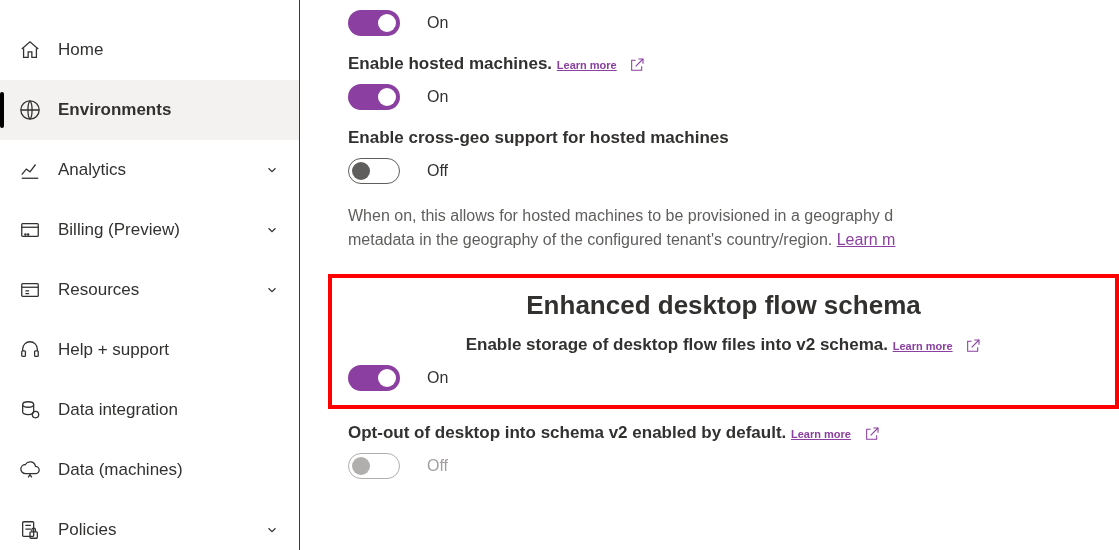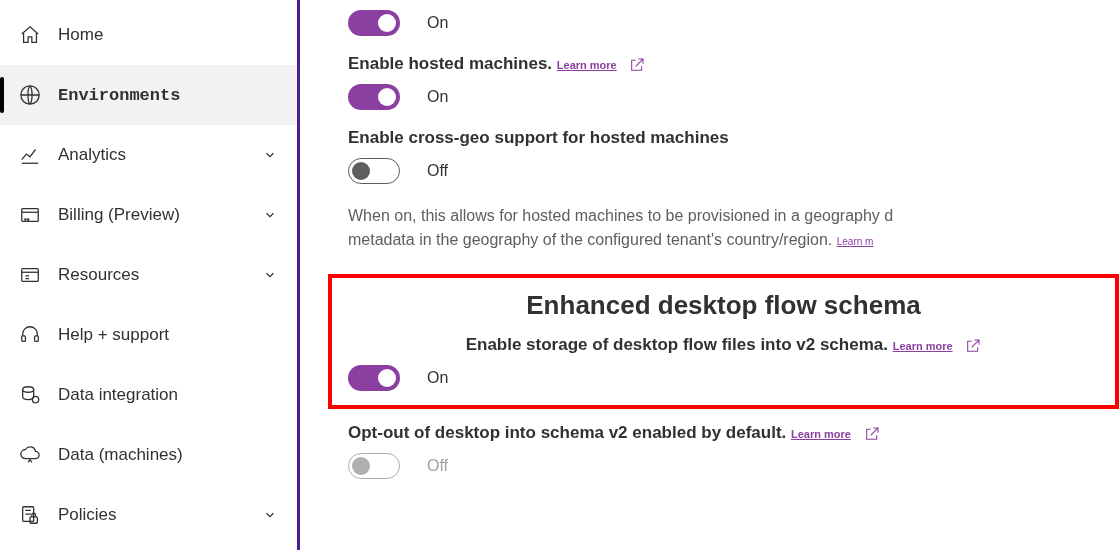--- a/index.html
+++ b/index.html
@@ -9,37 +9,36 @@
     color: #323130;
     background: #fff;
     width: 1119px;
     height: 550px;
     overflow: hidden;
     display: flex;
   }
   
   .sidebar {
     width: 300px;
-    border-right: 3px solid #4c1d95;
+    border-right: 1px solid #4c1d95;
     background: #fff;
-    padding-top: 5px;
+    padding-top: 20px;
   }
   .nav-item {
     display: flex;
     align-items: center;
     height: 60px;
     padding: 0 18px;
     cursor: pointer;
     position: relative;
     font-size: 17px;
   }
   .nav-item.selected {
     background: #f3f2f1;
     font-weight: 600;
-    font-family: Liberation Mono, monospace;
   }
   .nav-item.selected::before {
     content: "";
     position: absolute;
     left: 0;
     top: 12px;
     bottom: 12px;
     width: 4px;
     background: #000;
     border-radius: 2px;
@@ -108,21 +107,21 @@
     line-height: 1.5;
     margin-top: 20px;
     white-space: nowrap;
   }
   .learn-more {
     color: #8b3fa0;
     text-decoration: underline;
     cursor: pointer;
     font-size: 11px;
   }
-  .learn-more.desc-link { font-size: 10px; }
+  .learn-more.desc-link { font-size: 16px; }
   .ext-icon {
     display: inline-flex;
     vertical-align: middle;
     margin-left: 8px;
     color: #8b3fa0;
   }
   .section-heading {
     font-size: 26px;
     font-weight: 600;
     margin-bottom: 14px;

